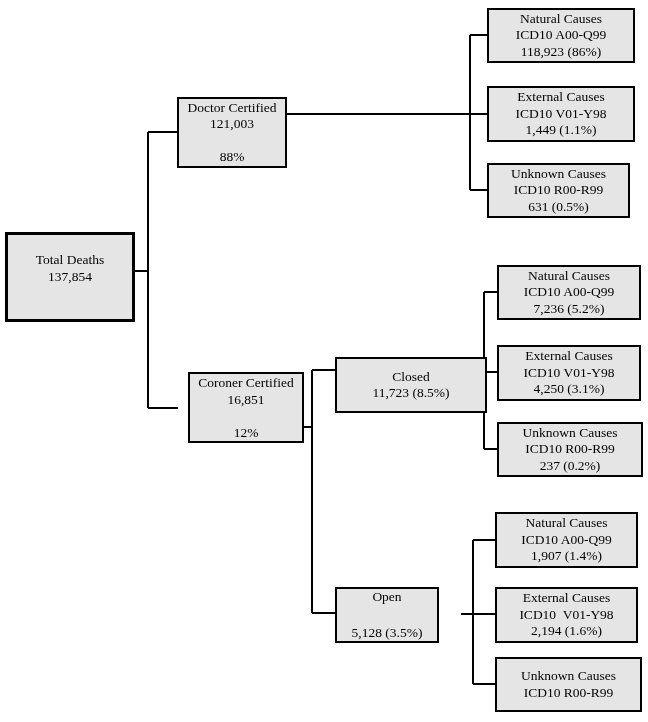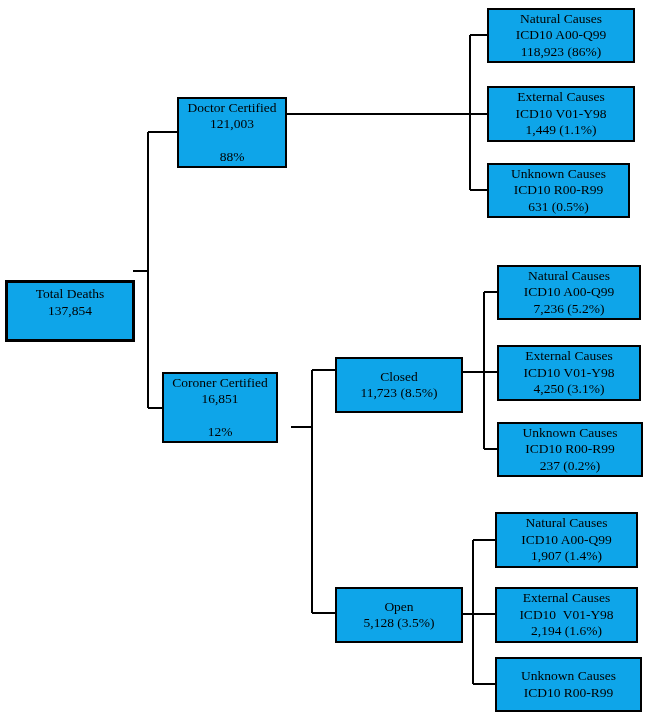--- a/index.html
+++ b/index.html
@@ -3,21 +3,21 @@
 <meta charset="utf-8">
 <style>
   html,body{margin:0;padding:0;background:#fff;}
   .canvas{
     position:relative;width:648px;height:722px;background:#fff;
     font-family:"Liberation Serif","DejaVu Serif",serif;color:#000;
     overflow:hidden;
   }
   .lines{position:absolute;left:0;top:0;}
   .box{
-    position:absolute;box-sizing:border-box;border:2px solid #000;background:#0ea5e9;
+    position:absolute;box-sizing:border-box;border:2px solid #000;background:#e5e5e5;
     display:flex;flex-direction:column;justify-content:center;
     text-align:center;font-size:13.5px;line-height:16.5px;
   }
   .box.root{border-width:3px;}
   .bline{display:block;min-height:16.5px;white-space:pre;}
 </style>
 </head>
 <body>
 
 <div class="canvas">
@@ -50,46 +50,46 @@
       </g>
       <g>
         <line x1="461" y1="614" x2="496" y2="614"></line>
         <line x1="473" y1="540" x2="473" y2="684"></line>
         <line x1="473" y1="540" x2="496" y2="540"></line>
         <line x1="473" y1="684" x2="496" y2="684"></line>
       </g>
     </g>
   </svg>
 
-  <div class="box root" style="left:5px;top:232px;width:130px;height:62px;margin-top:48px;">
+  <div class="box root" style="left:5px;top:232px;width:130px;height:90px;">
     <span class="bline">Total Deaths</span>
     <span class="bline">137,854</span>
     <span class="bline blank"></span>
   </div>
 
   <div class="box" style="left:177px;top:97px;width:110px;height:71px;">
     <span class="bline">Doctor Certified</span>
     <span class="bline">121,003</span>
     <span class="bline blank"></span>
     <span class="bline">88%</span>
   </div>
 
-  <div class="box" style="left:162px;top:372px;width:116px;height:71px;">
+  <div class="box" style="left:188px;top:372px;width:116px;height:71px;justify-content:flex-end;">
     <span class="bline">Coroner Certified</span>
     <span class="bline">16,851</span>
     <span class="bline blank"></span>
     <span class="bline">12%</span>
   </div>
 
-  <div class="box" style="left:335px;top:357px;width:128px;height:56px;">
+  <div class="box" style="left:335px;top:357px;width:152px;height:56px;">
     <span class="bline">Closed</span>
     <span class="bline">11,723 (8.5%)</span>
   </div>
 
-  <div class="box" style="left:335px;top:587px;width:128px;height:56px;">
+  <div class="box" style="left:335px;top:587px;width:104px;height:56px;justify-content:space-between;">
     <span class="bline">Open</span>
     <span class="bline">5,128 (3.5%)</span>
   </div>
 
   <div class="box" style="left:487px;top:8px;width:148px;height:55px;">
     <span class="bline">Natural Causes</span>
     <span class="bline">ICD10 A00-Q99</span>
     <span class="bline">118,923 (86%)</span>
   </div>
   <div class="box" style="left:487px;top:86px;width:148px;height:56px;">

